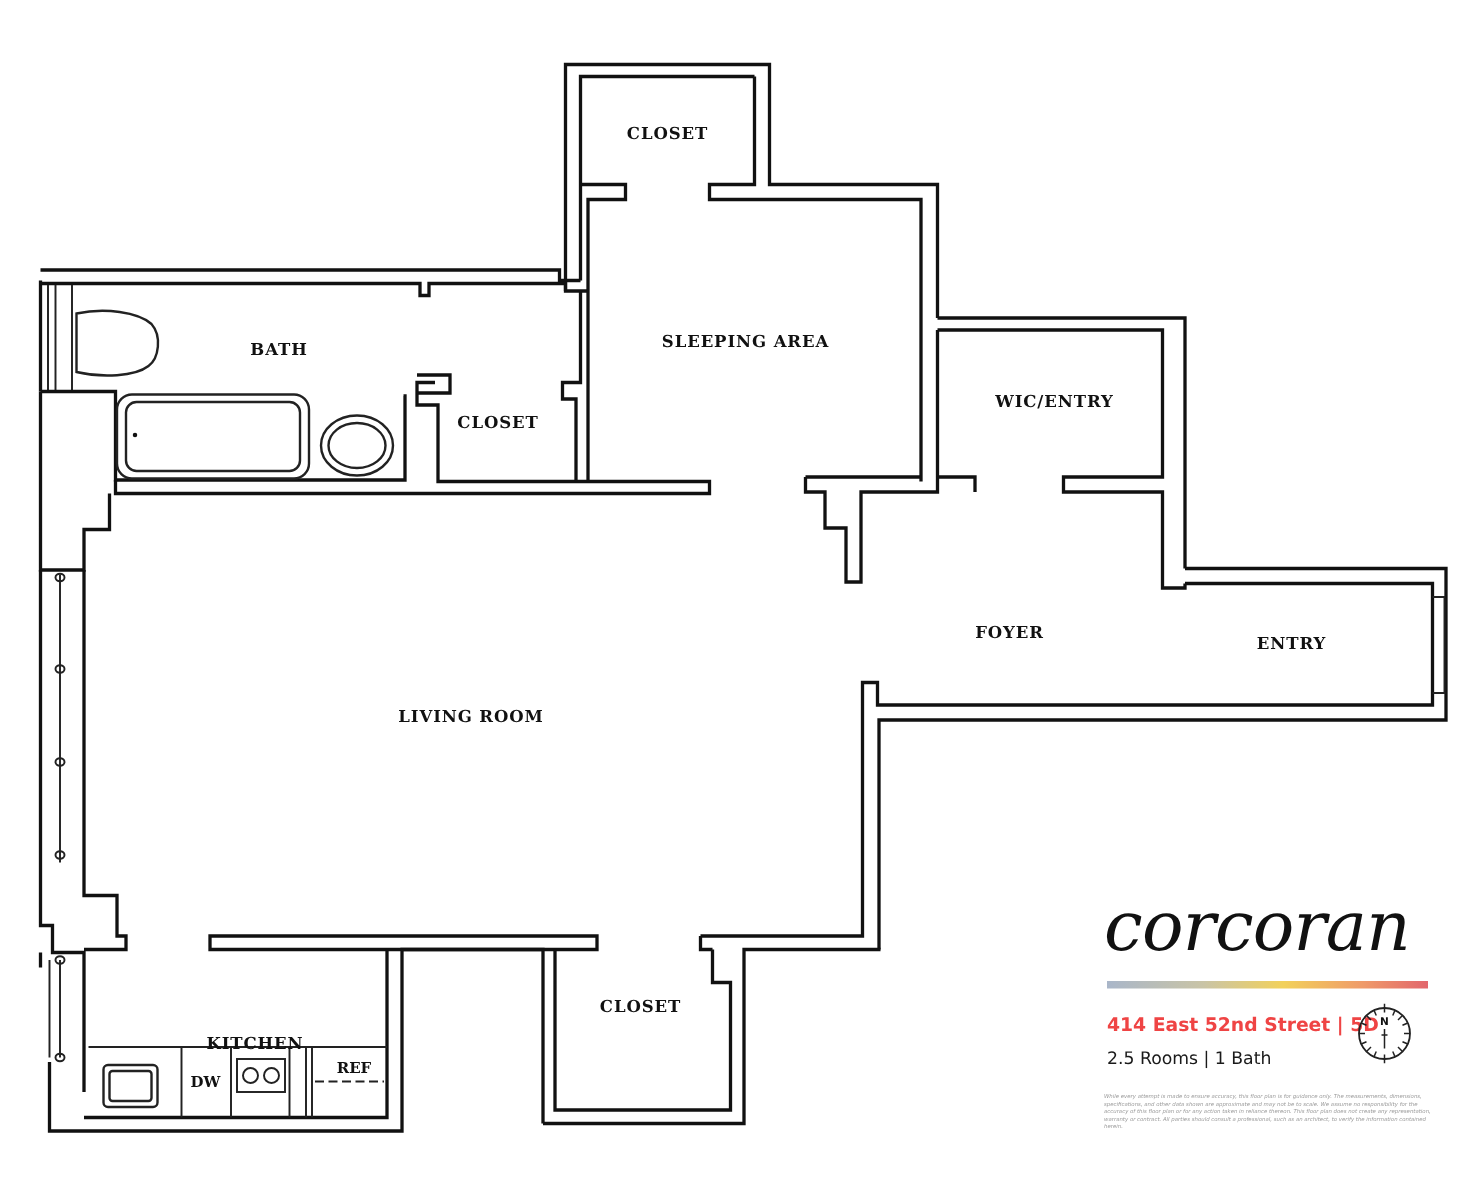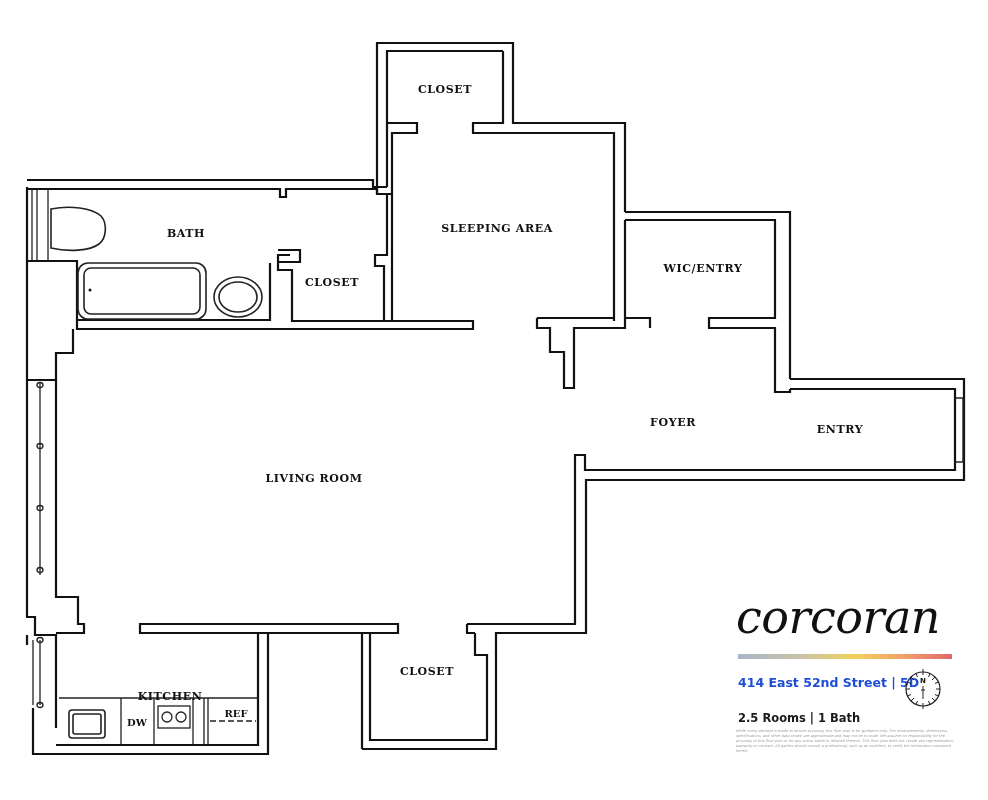--- a/index.html
+++ b/index.html
@@ -23,25 +23,25 @@
     #logo {
       font-family: "DejaVu Serif", serif; font-style: italic; font-size: 46px;
       color: #111; letter-spacing: -0.5px; line-height: 52px; display: block;
     }
     #grad-bar {
       position: absolute; left: 2px; top: 63px; width: 214px; height: 5px;
       background: linear-gradient(90deg, #a9b6c9 0%, #c9c4a6 30%, #f2d15a 55%, #ef9a6a 80%, #e2666c 100%);
     }
     #address {
       position: absolute; left: 2px; top: 84px; font-family: "DejaVu Sans", sans-serif;
-      font-weight: bold; font-size: 12.5px; color: #1d4ed8; white-space: nowrap; text-align: center;
+      font-weight: bold; font-size: 12.5px; color: #ef4444; white-space: nowrap; text-align: center;
     }
     #rooms {
-      position: absolute; left: 2px; top: 120px; font-family: "DejaVu Sans", sans-serif;
-      font-weight: bold; font-size: 11.5px; color: #1a1a1a; white-space: nowrap;
+      position: absolute; left: 2px; top: 107px; font-family: "DejaVu Sans", sans-serif;
+      font-weight: normal; font-size: 11.5px; color: #1a1a1a; white-space: nowrap;
     }
     #compass { position: absolute; left: 167px; top: 78px; width: 40px; height: 40px; }
     #disclaimer {
       position: absolute; left: 0px; top: 138px; width: 218px;
       font-family: "DejaVu Sans", sans-serif; font-style: italic; font-size: 3.6px;
       line-height: 5px; color: #9a9a9a;
     }
   </style>
 </head>
 <body>
@@ -141,21 +141,21 @@
   </g>
   <path class="thin" d="M210,721 L256,721" stroke-dasharray="6,3"></path>
 </svg>
 
 <div class="room-label" style="left:445px;top:89px;">CLOSET</div>
 <div class="room-label" style="left:146px;top:233px;margin-left:40px;">BATH</div>
 <div class="room-label" style="left:497px;top:228px;">SLEEPING AREA</div>
 <div class="room-label" style="left:332px;top:282px;">CLOSET</div>
 <div class="room-label" style="left:703px;top:268px;">WIC/ENTRY</div>
 <div class="room-label" style="left:673px;top:408px;margin-top:14px;">FOYER</div>
-<div class="room-label" style="left:840px;top:429px;">ENTRY</div>
+<div class="room-label" style="left:861px;top:429px;">ENTRY</div>
 <div class="room-label" style="left:314px;top:478px;">LIVING ROOM</div>
 <div class="room-label" style="left:170px;top:696px;">KITCHEN</div>
 <div class="room-label" style="left:427px;top:671px;">CLOSET</div>
 
 <div class="fix-label" style="left:137px;top:722px;">DW</div>
 <div class="fix-label" style="left:236px;top:713px;">REF</div>
 
 <div id="brand">
   <span id="logo">corcoran</span>
   <div id="grad-bar"></div>

